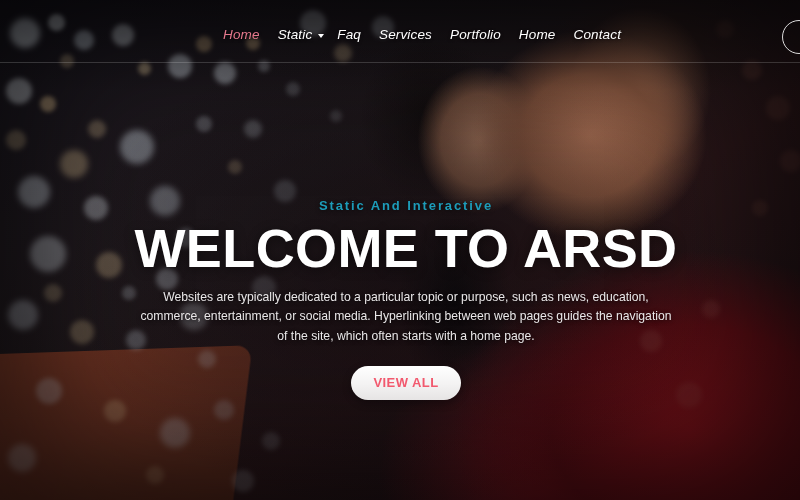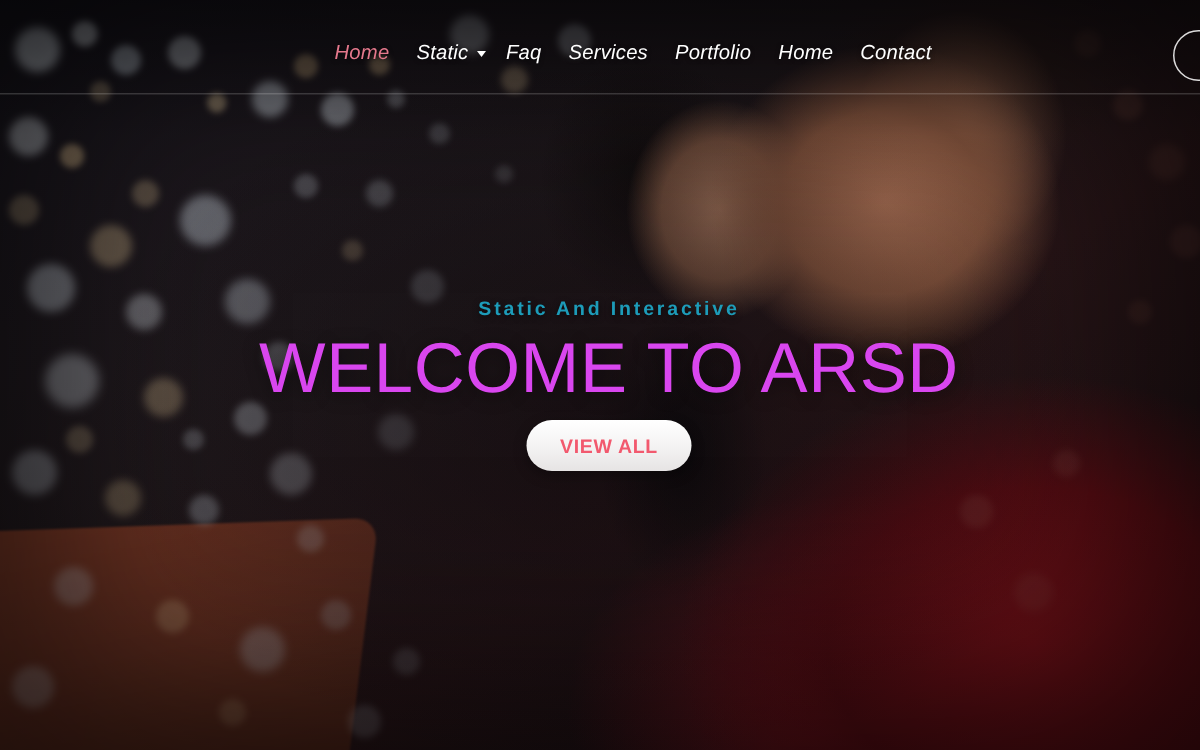--- a/index.html
+++ b/index.html
@@ -131,23 +131,23 @@
   }
   .eyebrow{
     color:#1d9cb9;
     font-size:13px;
     font-weight:bold;
     letter-spacing:1.9px;
     margin-bottom:7px;
     text-shadow:0 1px 4px rgba(0,0,0,.6);
   }
   .headline{
-    color:#d946ef;
-    font-size:47px;
-    font-weight:normal;
+    color:#ffffff;
+    font-size:54px;
+    font-weight:bold;
     letter-spacing:.4px;
     line-height:1.05;
     margin-bottom:11px;
     text-shadow:0 2px 12px rgba(0,0,0,.45);
   }
   .lead{
     color:#e9e7e8;
     font-size:12.2px;
     line-height:1.62;
     width:540px;
@@ -271,18 +271,19 @@
           <a href="#" class="nav-link">Contact</a>
         </li>
       </ul>
     <div class="search-toggle"></div>
     <div class="nav-divider"></div>
   </nav>
 
   <div class="hero-content">
     <div class="eyebrow">Static And Interactive</div>
     <h1 class="headline">WELCOME TO ARSD</h1>
+    <p class="lead">Websites are typically dedicated to a particular topic or purpose, such as news, education, commerce, entertainment, or social media. Hyperlinking between web pages guides the navigation of the site, which often starts with a home page.</p>
     <div class="btn-row" id="btn-row">
         <button class="btn btn-light">VIEW ALL</button>
       </div>
   </div>
 
 </div>
 
 </body></html>

